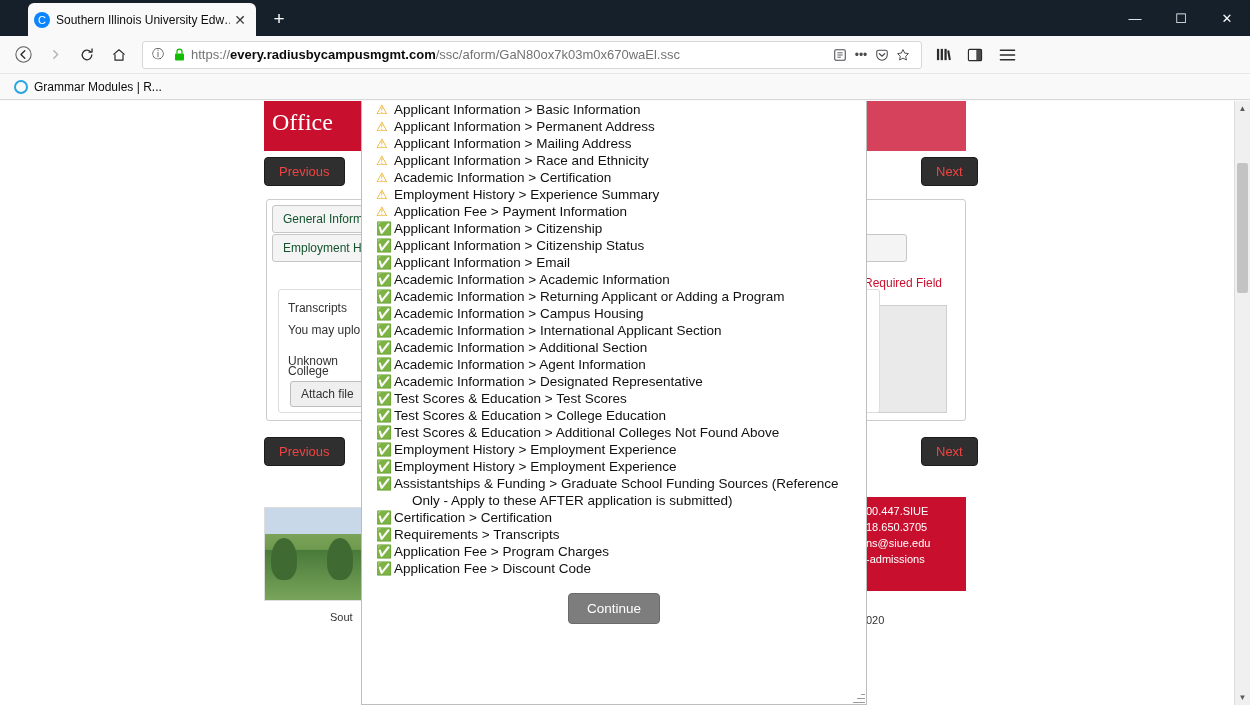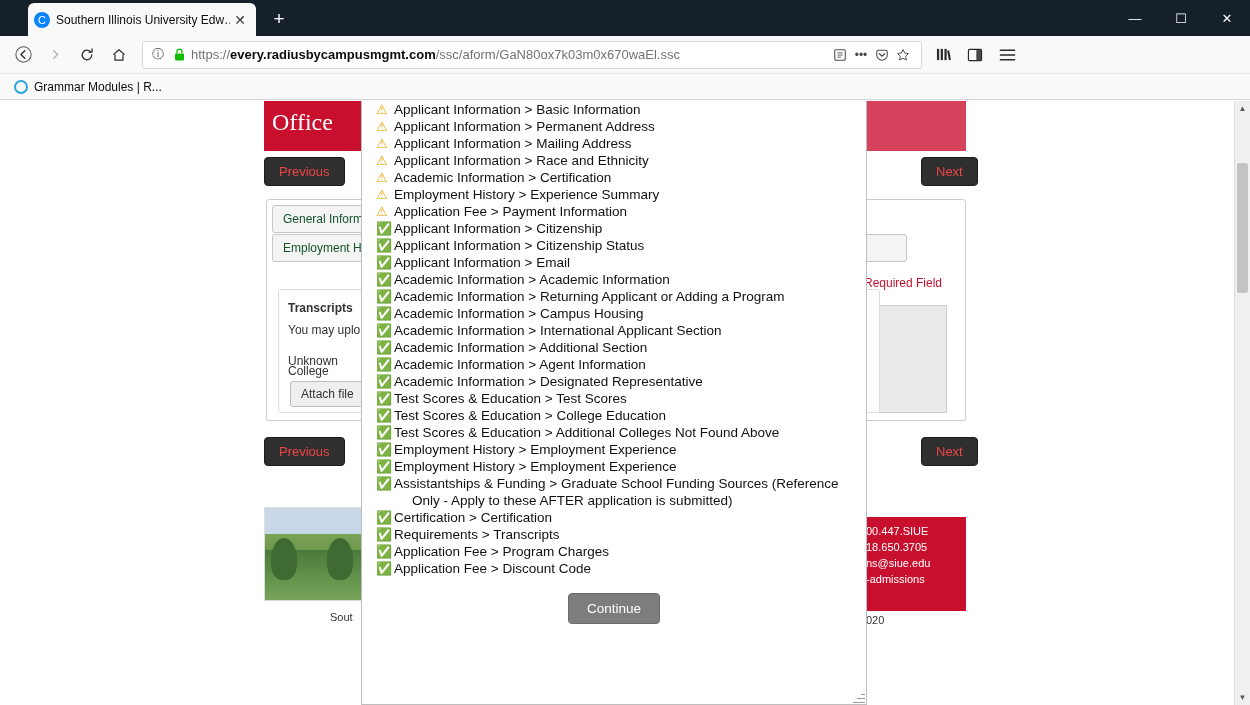--- a/index.html
+++ b/index.html
@@ -211,21 +211,21 @@
   .tab-pill {
     position: absolute;
     border: 1px solid #c6c6c6;
     background: #f4f4f4;
     font-size: 12px;
     color: #14532d;
     padding: 6px 10px;
     border-radius: 3px;
   }
   .panel-lbl { font-size: 12px; color: #333; }
-  .panel-lbl.bold { font-weight: bold; }
+  .panel-lbl.bold { font-weight: normal; }
   .req-note { position: absolute; font-size: 12px; color: #c8102e; }
   .grey-box {
     position: absolute;
     background: #eaeaea;
     border: 1px solid #cfcfcf;
   }
   .attach-btn {
     position: absolute;
     background: #efefef;
     border: 1px solid #bdbdbd;
@@ -244,21 +244,21 @@
   .photo .sky { position: absolute; left:0; top:0; right:0; height: 26px; background:#c9d8e8;}
   .photo .tree { position:absolute; bottom: 20px; width: 26px; height: 42px; background:#3f6b33; border-radius: 50% 50% 40% 40%;}
   .photo-cap {
     position: absolute;
     left: 330px; top: 510px;
     font-size: 11px;
     color: #333;
   }
   .contact-band {
     position: absolute;
-    left: 862px; top: 416px;
+    left: 862px; top: 396px;
     width: 104px; height: 94px;
     background: #c8102e;
     color: #fff;
     font-size: 11px;
     padding: 6px 4px;
     box-sizing: border-box;
     line-height: 16px;
     overflow: hidden;
   }
   .tiny-txt { position: absolute; font-size: 11px; color: #333; }

